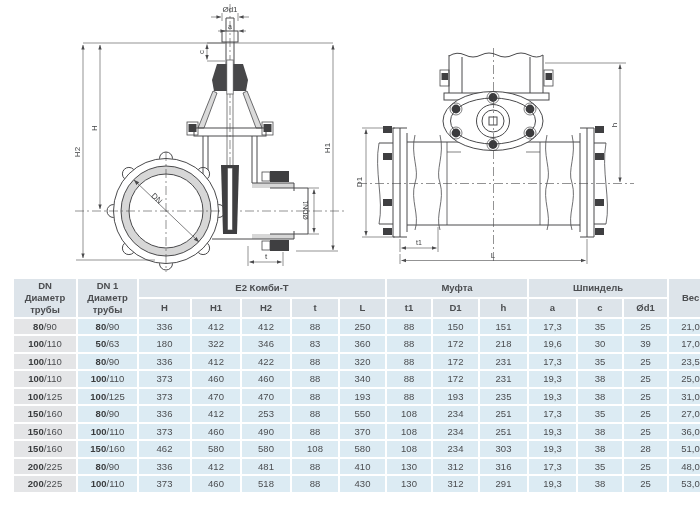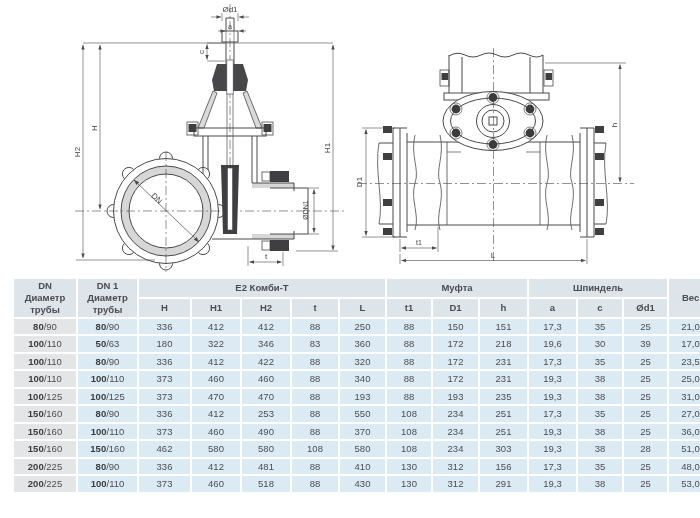--- a/index.html
+++ b/index.html
@@ -392,21 +392,21 @@
           <tr>
             <td class="c1"><b>200</b>/225</td>
             <td><b>80</b>/90</td>
             <td>336</td>
             <td>412</td>
             <td>481</td>
             <td>88</td>
             <td>410</td>
             <td>130</td>
             <td>312</td>
-            <td>156</td>
+            <td>316</td>
             <td>17,3</td>
             <td>35</td>
             <td>25</td>
             <td>48,0</td>
           </tr>
           <tr>
             <td class="c1"><b>200</b>/225</td>
             <td><b>100</b>/110</td>
             <td>373</td>
             <td>460</td>

